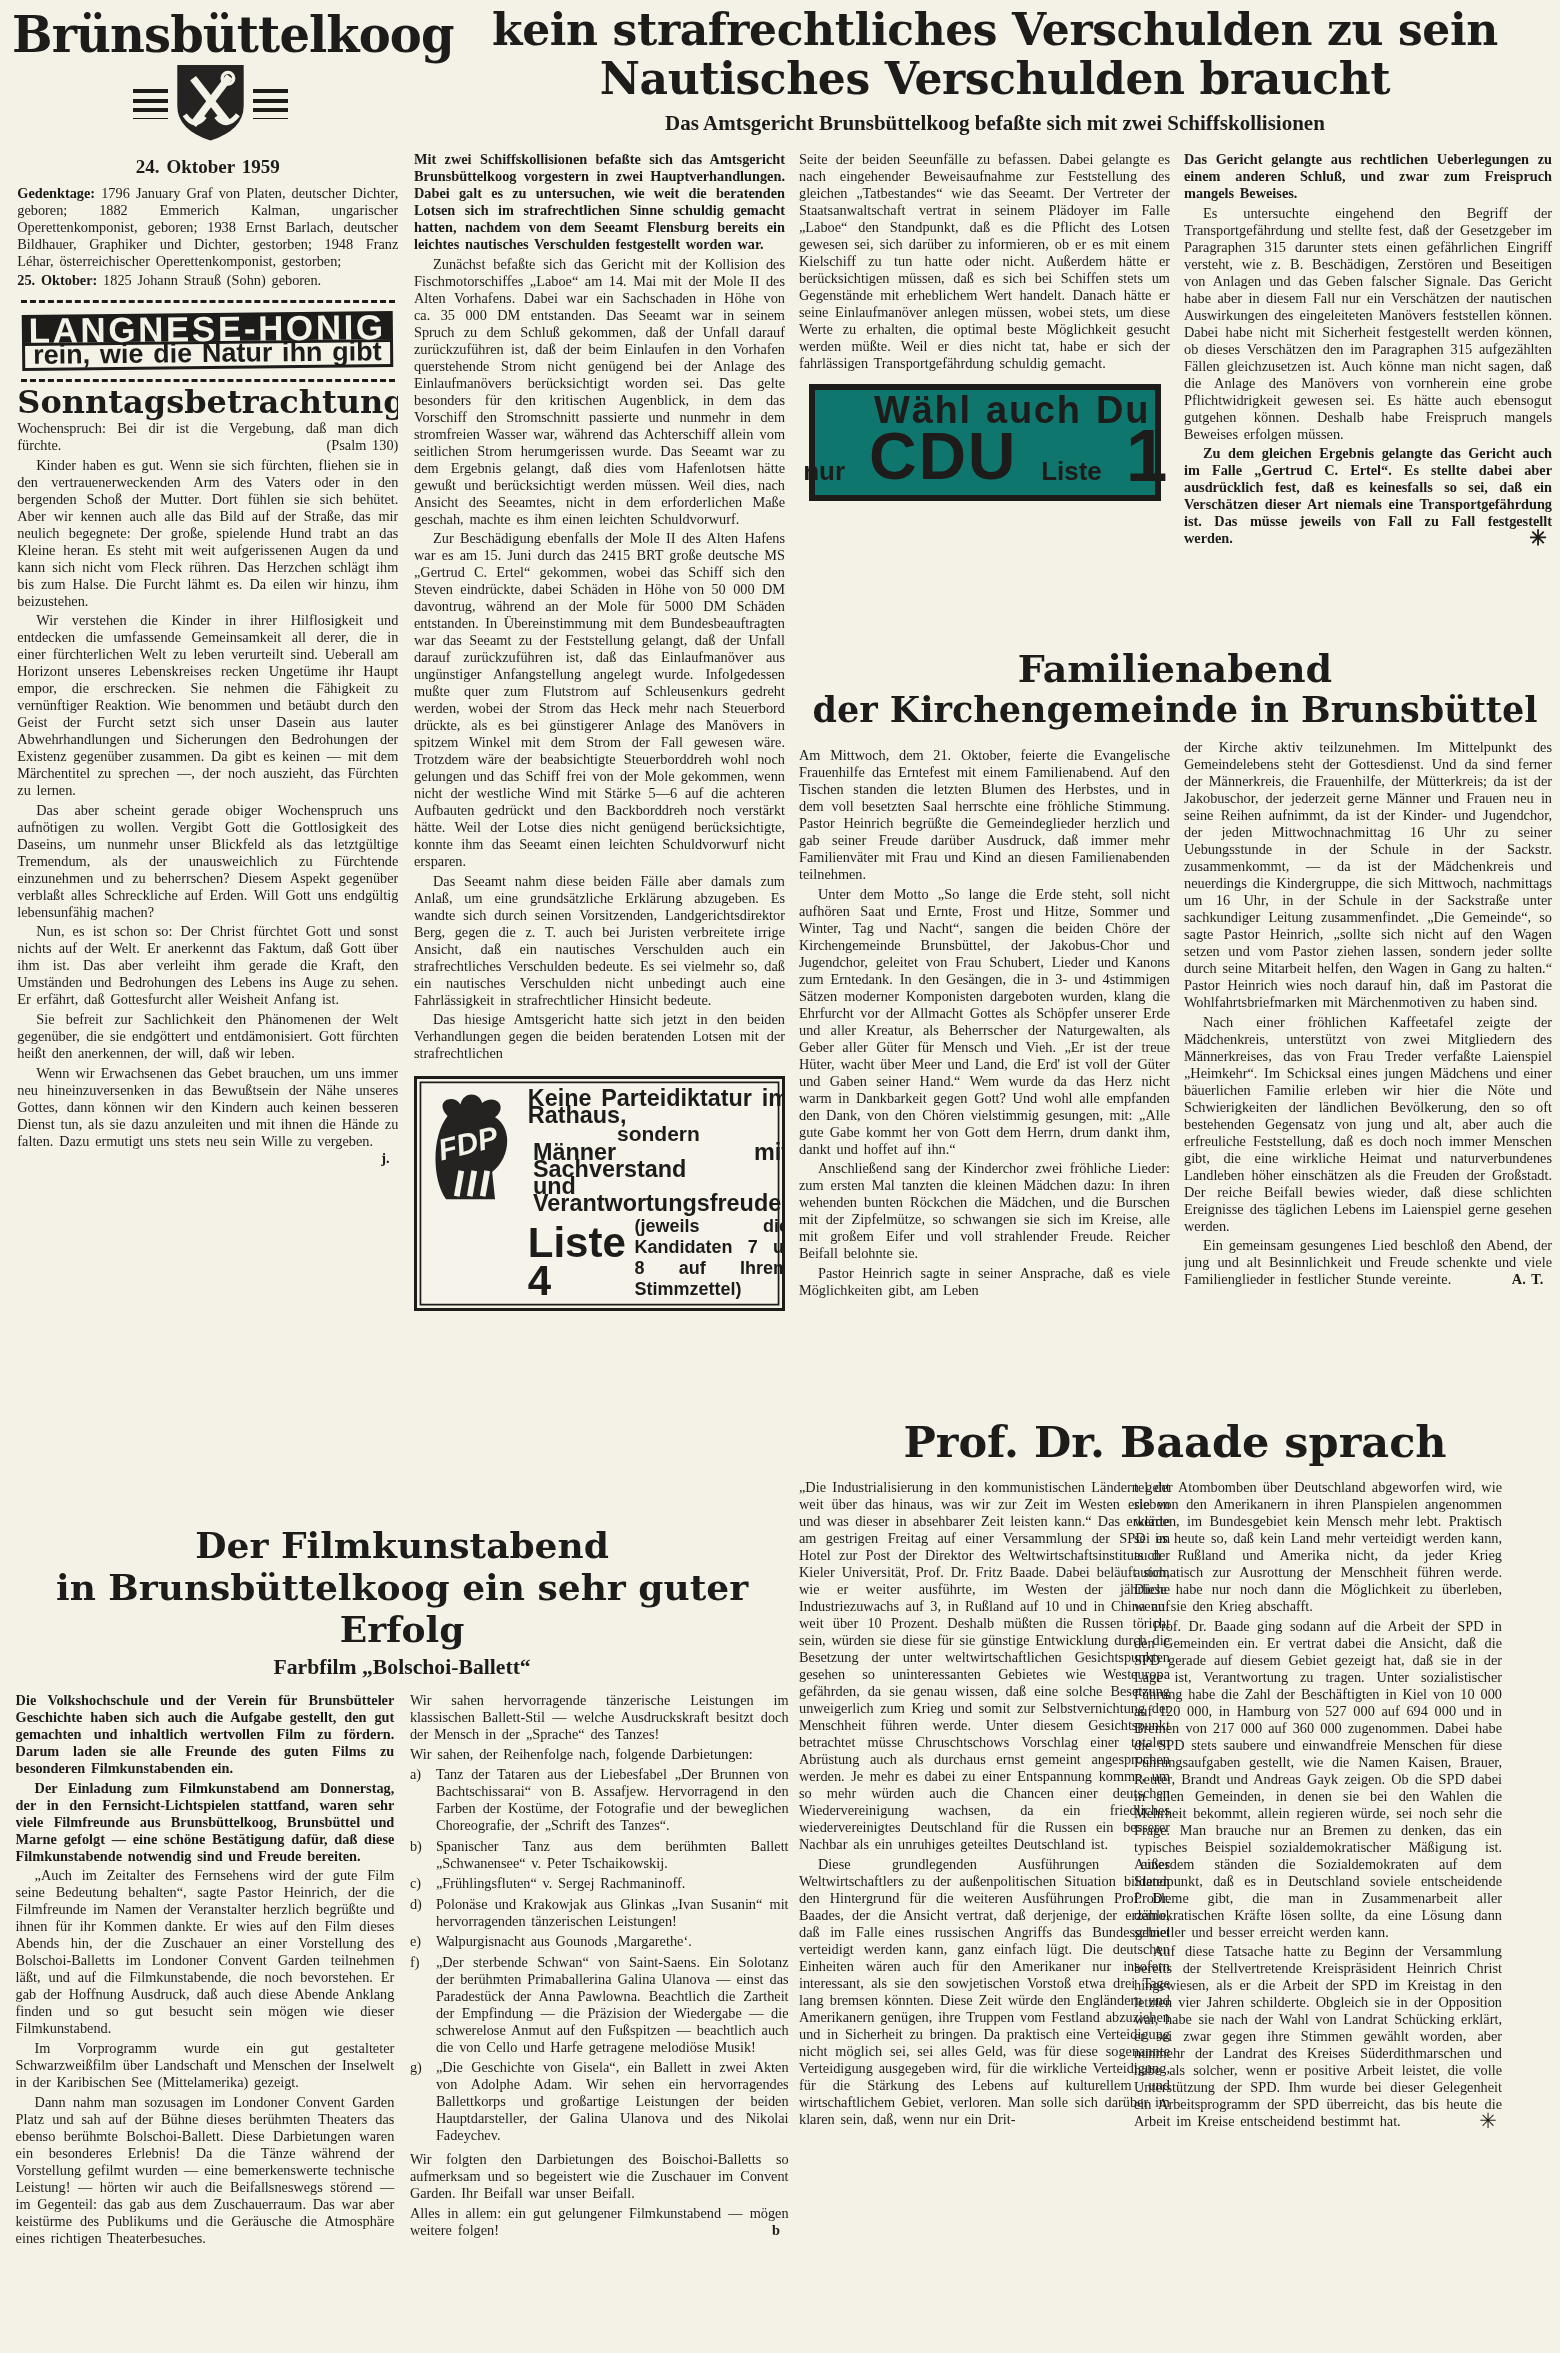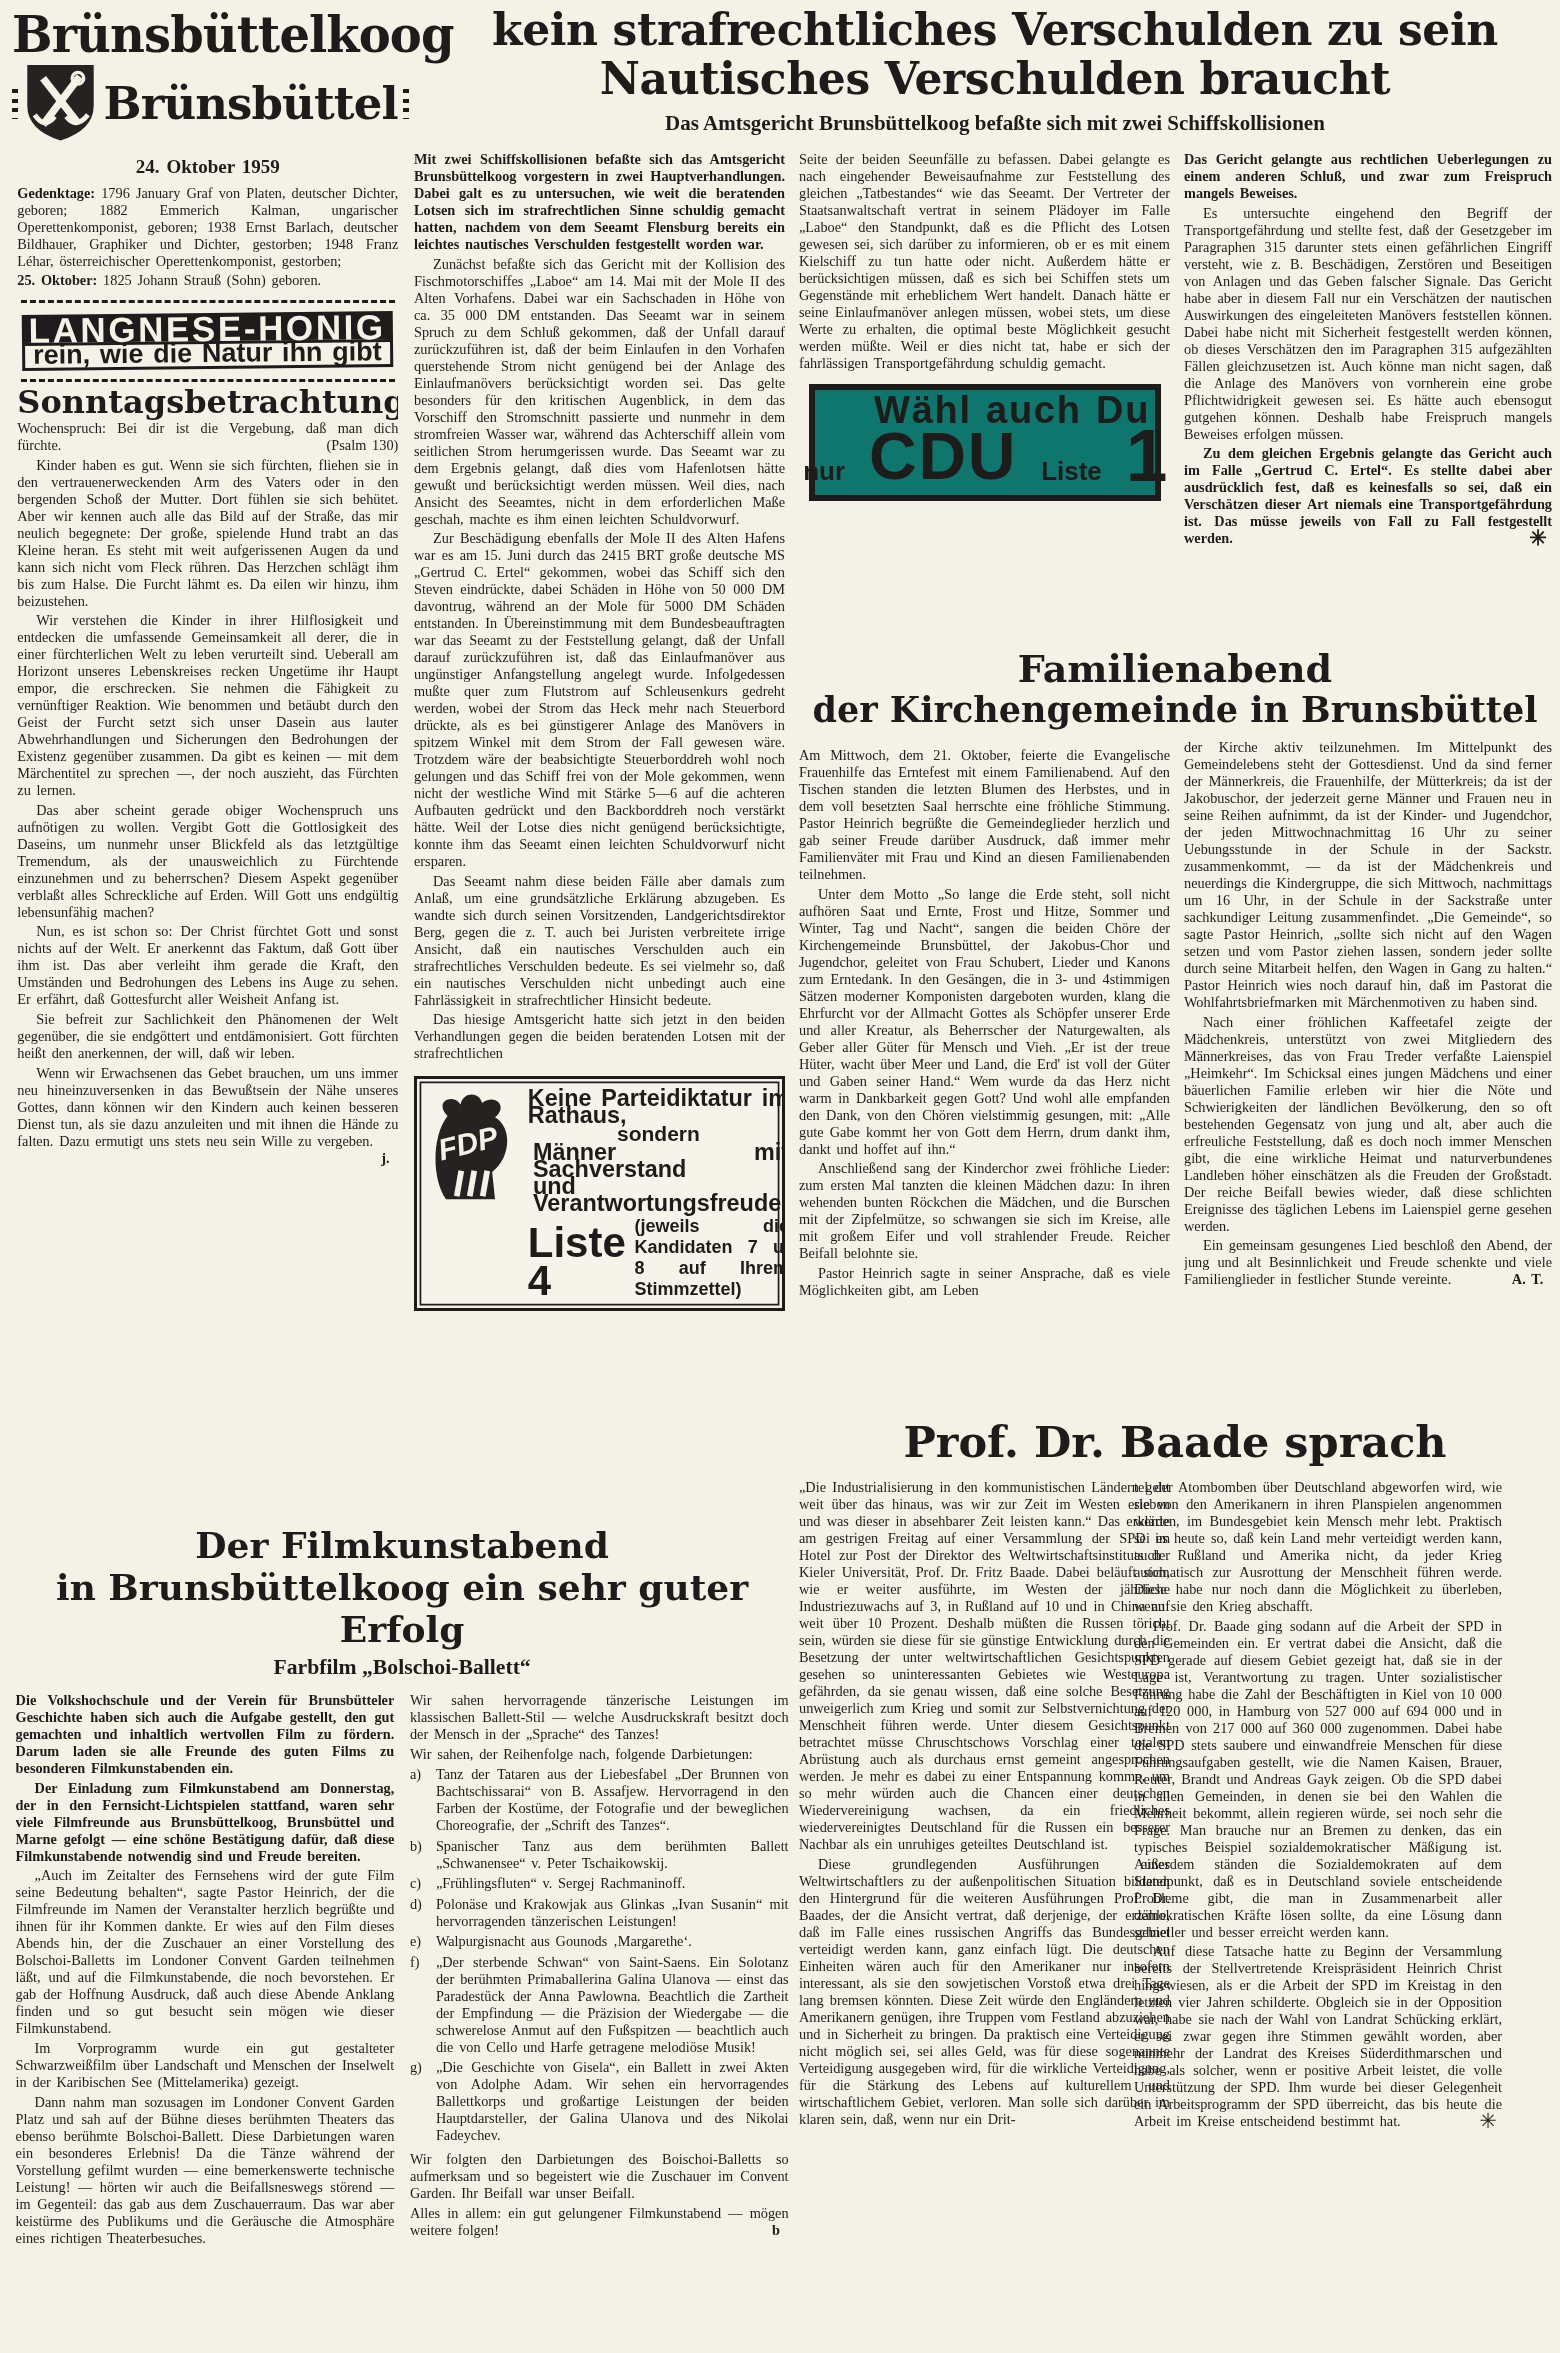--- a/index.html
+++ b/index.html
@@ -77,21 +77,20 @@
     <span>
       <svg width="75" height="83" viewBox="0 0 90 100">
         <path d="M5 6 H85 V55 Q85 84 45 97 Q5 84 5 55 Z" fill="#242321"></path>
         <line x1="24" y1="78" x2="68" y2="20" stroke="#f4f1e6" stroke-width="9"></line>
         <line x1="24" y1="22" x2="66" y2="76" stroke="#f4f1e6" stroke-width="9"></line>
         <circle cx="66" cy="22" r="7" fill="none" stroke="#f4f1e6" stroke-width="4"></circle>
         <path d="M52 68 Q64 84 78 66" fill="none" stroke="#f4f1e6" stroke-width="6"></path>
         <path d="M14 66 Q26 84 38 68" fill="none" stroke="#f4f1e6" stroke-width="6"></path>
       </svg>
     </span>
-    <span class="mast-line2">Brünsbüttel</span>
     <span class="fringe"></span>
   </div>
 </div>
 
 <div class="headline-wrap">
   <div class="headline">kein strafrechtliches Verschulden zu sein</div>
   <div class="headline">Nautisches Verschulden braucht</div>
   <div class="subhead">Das Amtsgericht Brunsbüttelkoog befaßte sich mit zwei Schiffskollisionen</div>
 </div>
 

